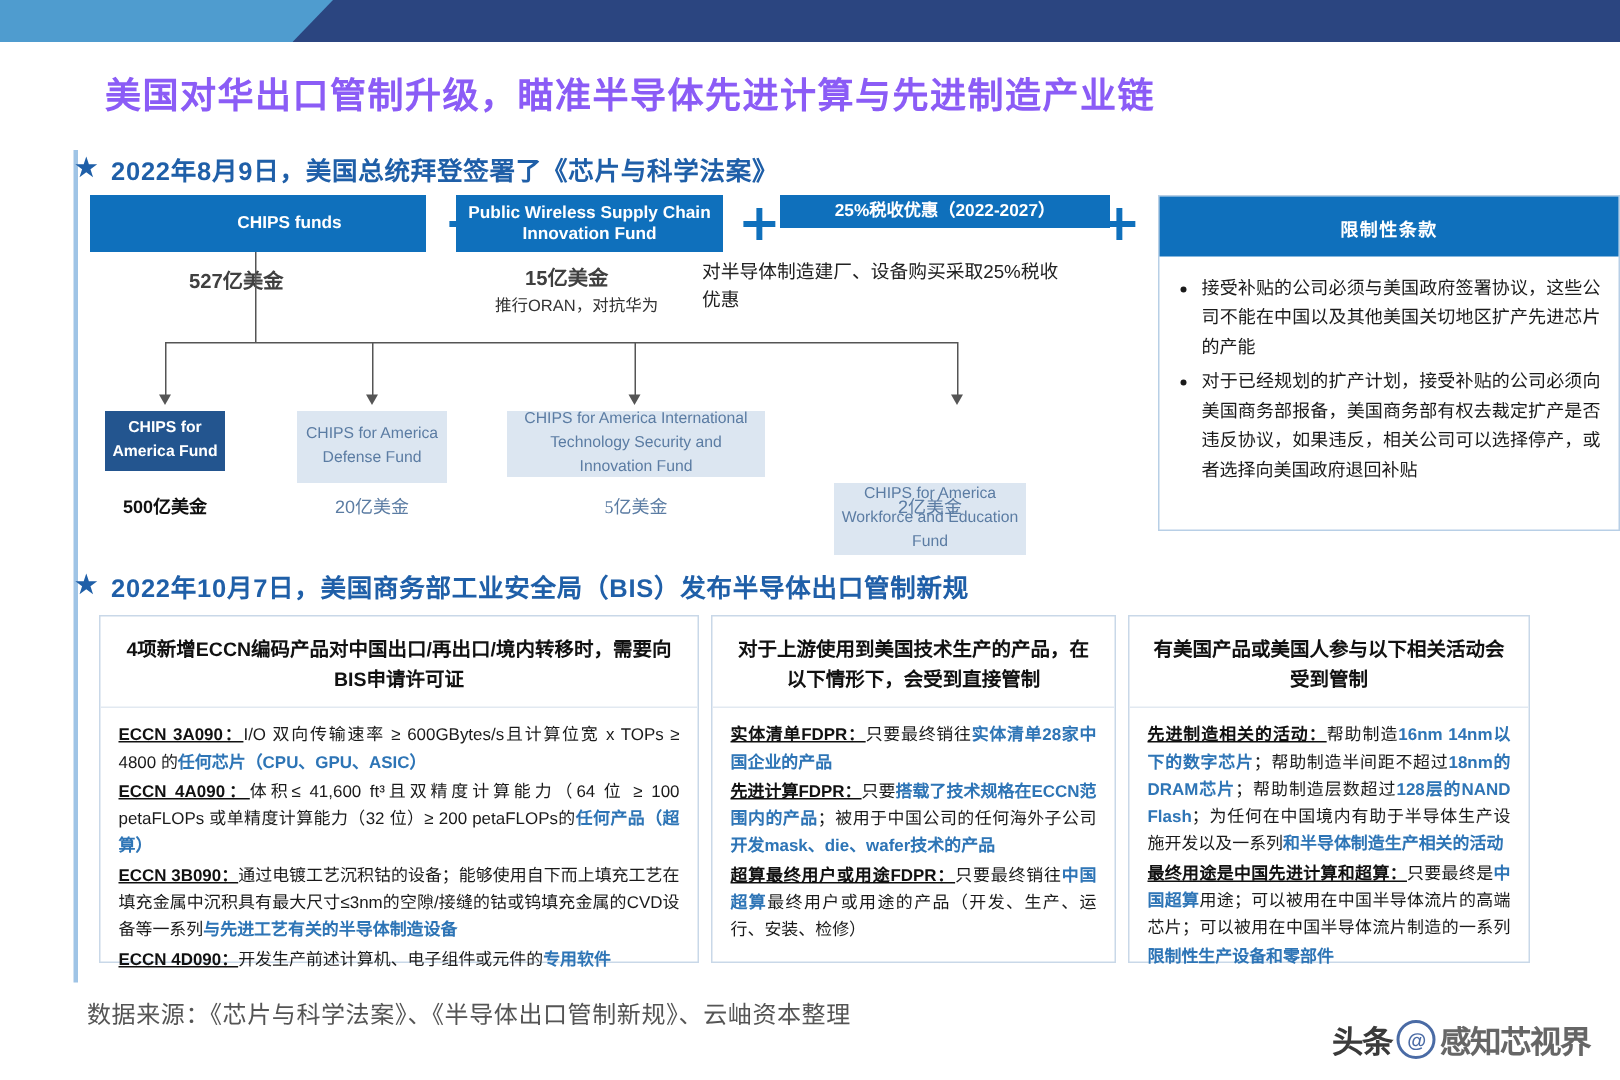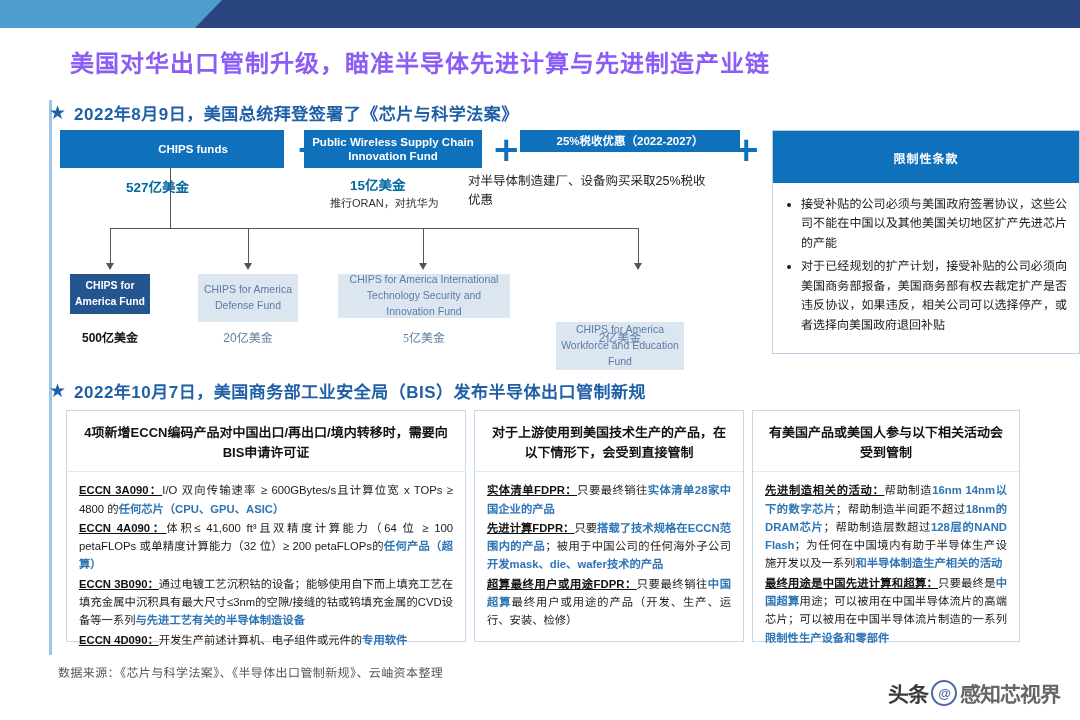--- a/index.html
+++ b/index.html
@@ -36,21 +36,21 @@
   .blue-bar{
     position:absolute;background:#0f70bc;color:#ffffff;
     display:flex;align-items:center;justify-content:center;text-align:center;
     font-size:11.5px;font-weight:bold;line-height:1.25;padding:0 6px;
     box-sizing:border-box;
   }
   .plus{
     position:absolute;color:#0f70bc;font-size:34px;font-weight:bold;line-height:1;
     font-family:"DejaVu Sans",sans-serif;
   }
-  .amt-big{position:absolute;font-size:13.5px;font-weight:bold;color:#0369a1;white-space:nowrap;}
+  .amt-big{position:absolute;font-size:13.5px;font-weight:bold;color:#404040;white-space:nowrap;}
   .amt-sub{position:absolute;font-size:11px;color:#333;white-space:nowrap;}
   .note{position:absolute;font-size:12.5px;color:#222;line-height:1.5;}
 
   
   .ln{position:absolute;background:#555;}
   .arrow-dn{position:absolute;width:0;height:0;border-left:4px solid transparent;
     border-right:4px solid transparent;border-top:7px solid #555;}
 
   .fund{
     position:absolute;display:flex;align-items:center;justify-content:center;
@@ -61,21 +61,21 @@
   .fund-amt{position:absolute;text-align:center;font-size:12px;white-space:nowrap;}
   .fund-amt.hl{font-weight:bold;color:#111;}
   .fund-amt.dim{color:#5b7ca3;}
 
   
   .rest-card{
     position:absolute;left:712px;top:0;width:308px;height:224px;
     border:1px solid #b8cfe6;background:#fff;box-sizing:border-box;
   }
   .rest-head{
-    height:52px;background:#0f70bc;color:#fff;display:flex;align-items:center;
+    height:40px;background:#0f70bc;color:#fff;display:flex;align-items:center;
     justify-content:center;font-size:12px;font-weight:bold;letter-spacing:1px;
   }
   .rest-body{padding:12px 12px 0 12px;}
   .rest-body ul{margin:0;padding-left:16px;}
   .rest-body li{font-size:12px;line-height:1.62;color:#1a1a1a;margin-bottom:4px;text-align:justify;}
 
   
   .card{
     position:absolute;top:410px;height:232px;border:1px solid #c9d8e8;background:#fff;
     box-sizing:border-box;
@@ -86,21 +86,21 @@
   .card-title{
     padding:12px 14px 8px 14px;text-align:center;font-size:13px;font-weight:bold;
     color:#111;line-height:1.55;border-bottom:1px solid #e2e9f1;
   }
   .card-body{padding:9px 12px 0 12px;font-size:11.3px;line-height:1.62;color:#1a1a1a;text-align:justify;}
   .card-body p{margin:0 0 1px 0;}
   .ecn{font-weight:bold;color:#111;text-decoration:underline;}
   .bl-i{color:#2e75b6;font-weight:bold;font-style:normal;}
 
   
-  .source{position:absolute;left:58px;top:663px;font-size:12px;color:#555;letter-spacing:.4px;}
+  .source{position:absolute;left:58px;top:663px;font-size:16px;color:#555;letter-spacing:.4px;}
   .wm{position:absolute;right:20px;top:678px;display:flex;align-items:center;gap:3px;
       font-size:21px;font-weight:bold;color:#2a2a2a;opacity:.92;letter-spacing:-1px;}
   .wm-at{display:inline-flex;align-items:center;justify-content:center;
       width:22px;height:22px;border-radius:50%;border:2px solid #3b5f9e;color:#3b5f9e;
       font-size:13px;font-weight:bold;}
   .wm-grey{color:#5a5a5a;}
 </style>
 </head>
 <body>
 

